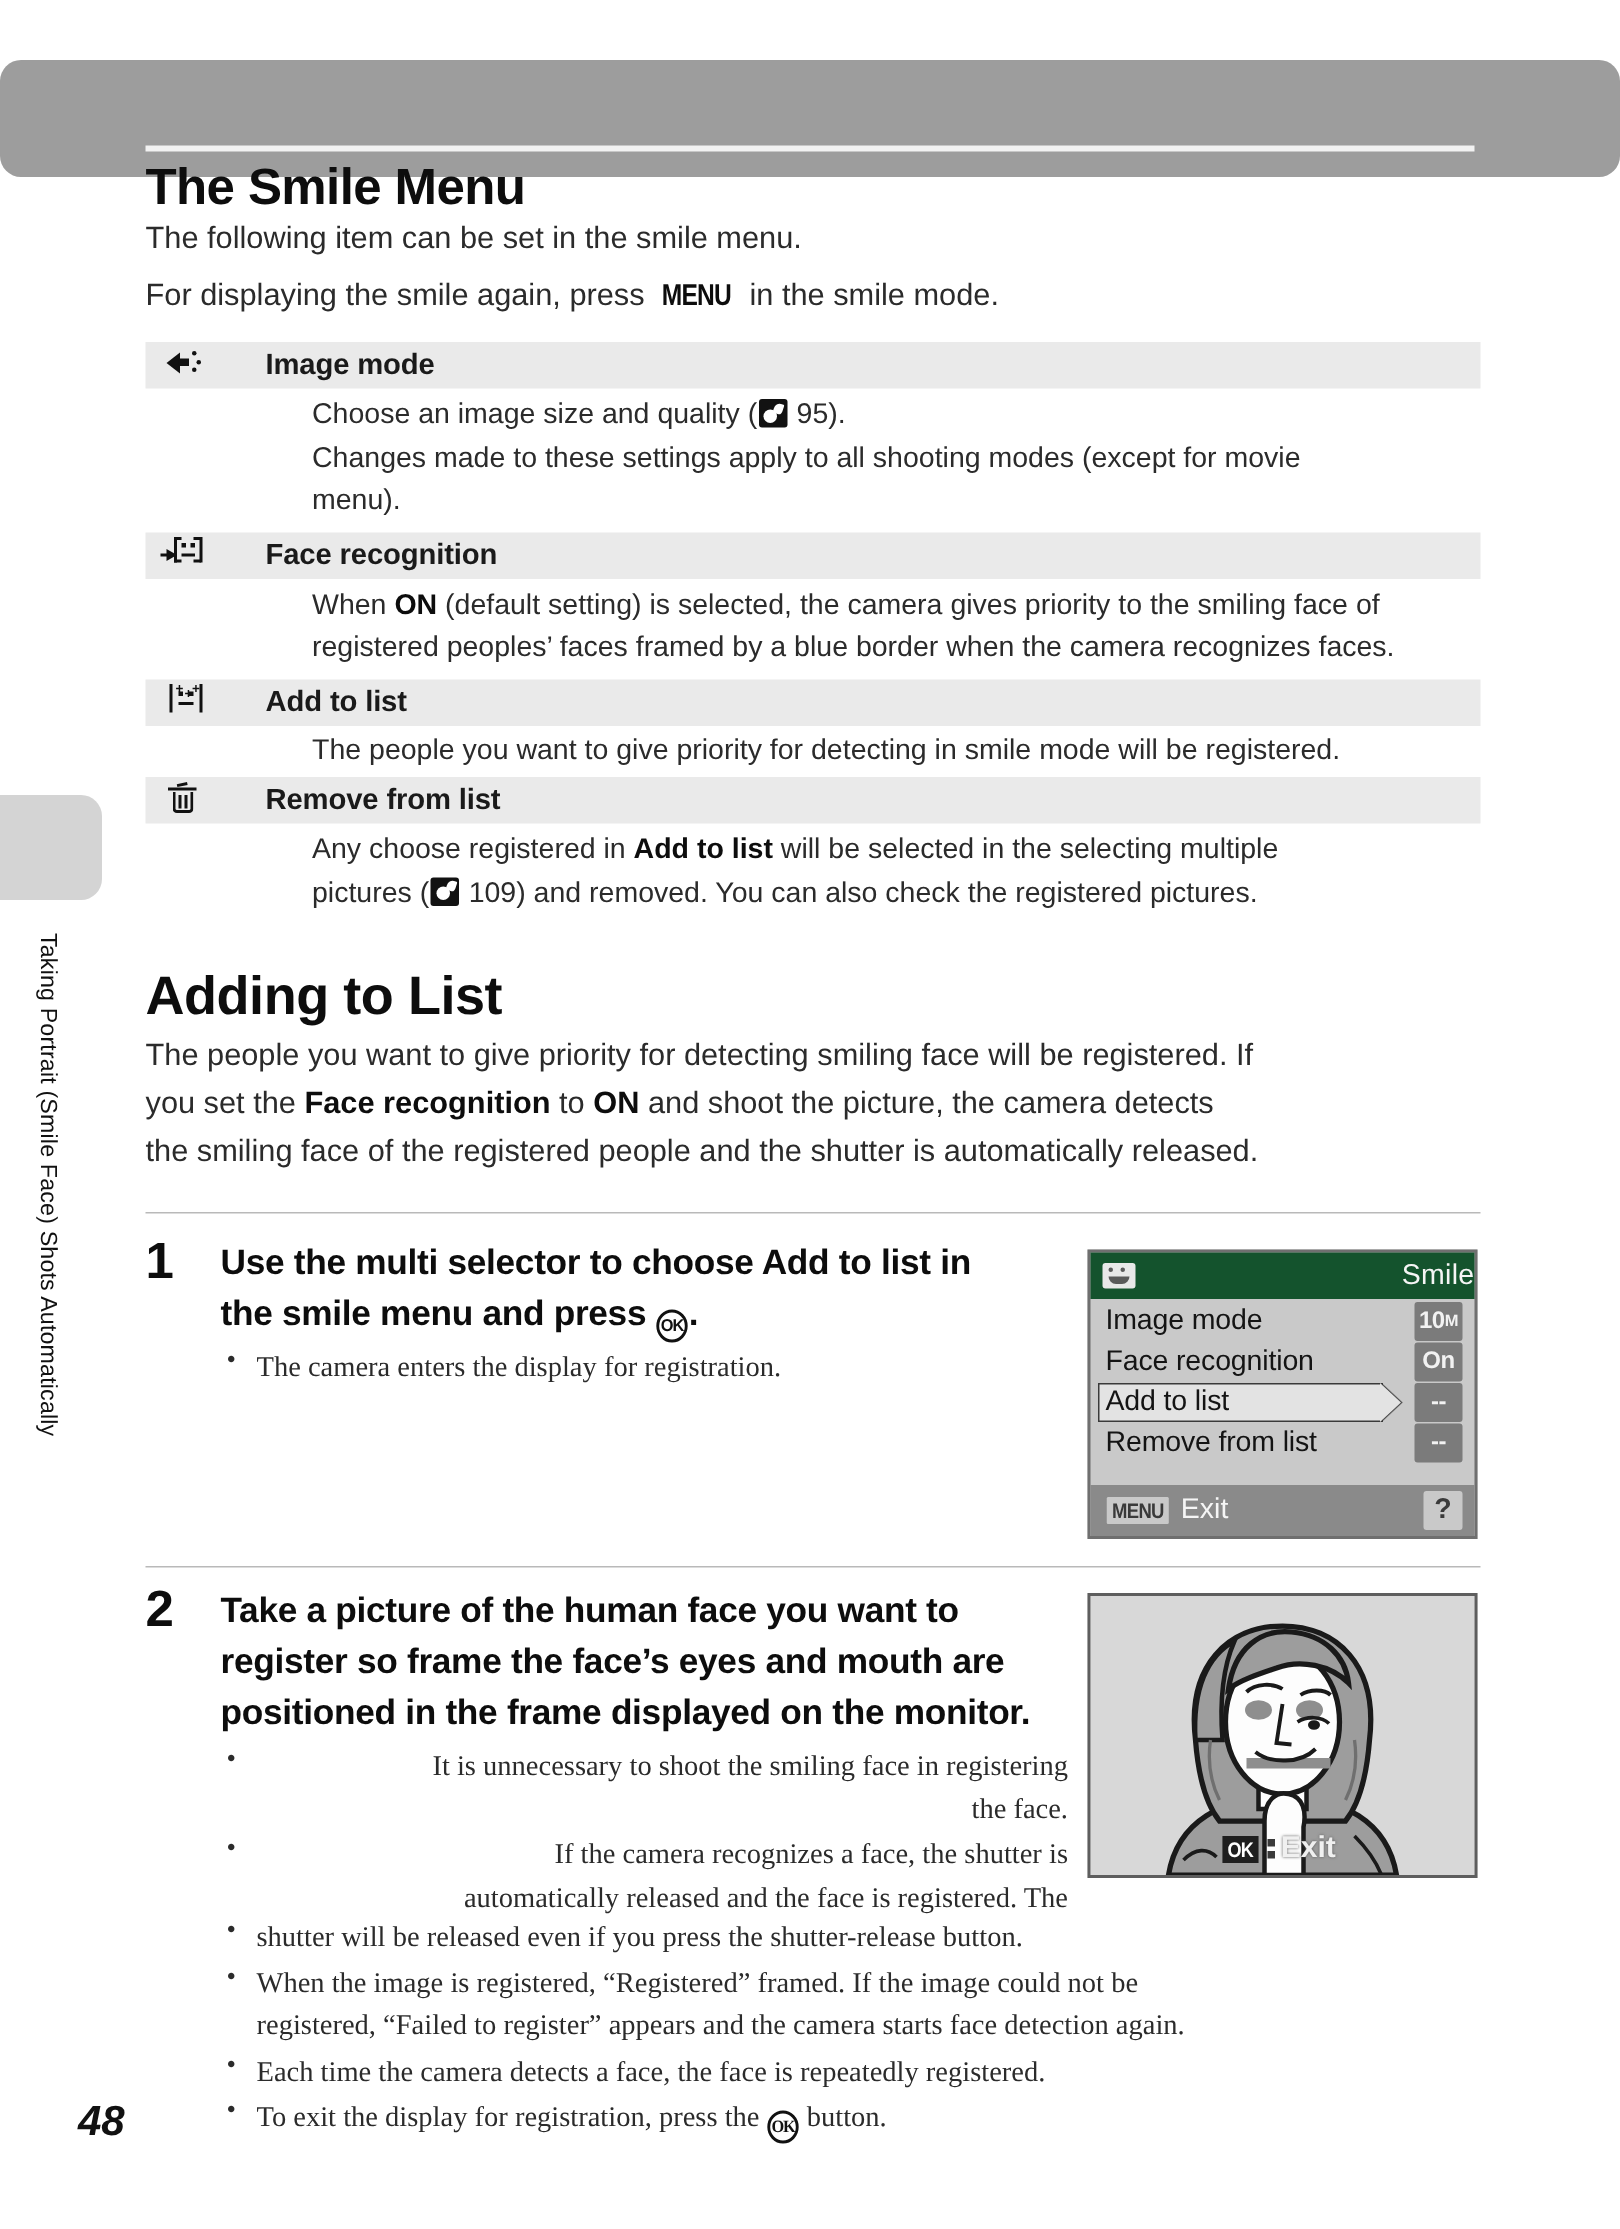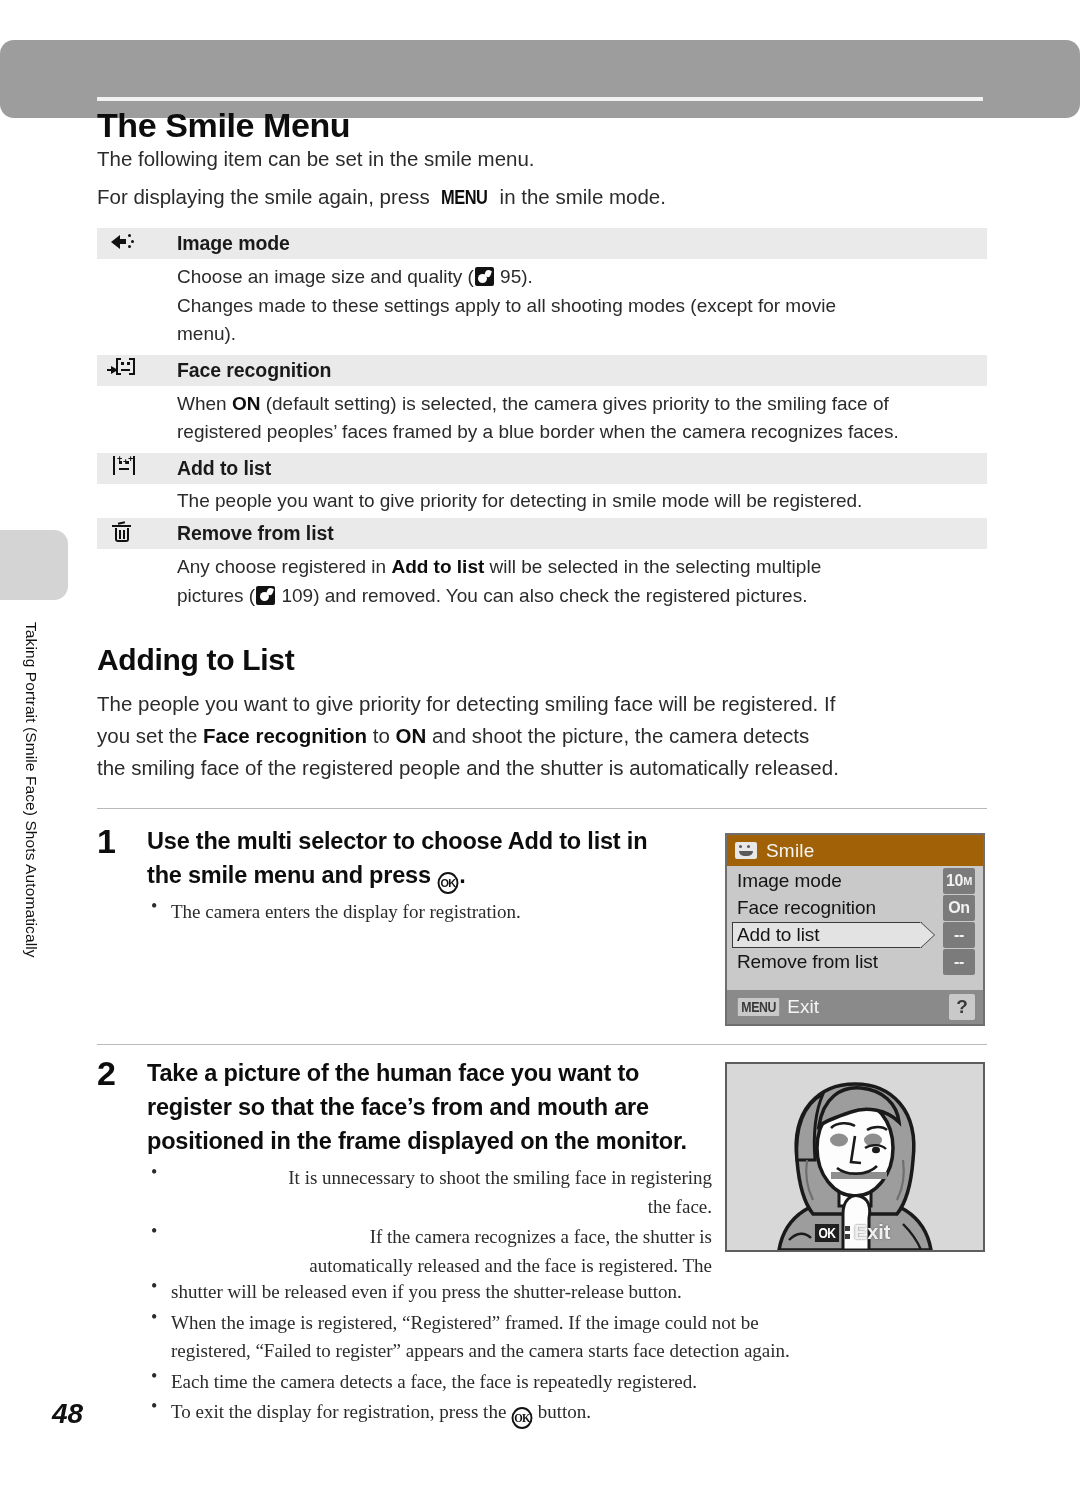--- a/index.html
+++ b/index.html
@@ -53,21 +53,21 @@
     background: #eaeaea; height: 31px; padding-left: 6px;
   }
   .mrow-head .mi-icon {
     width: 74px; flex: 0 0 74px; text-align: left; padding-left: 8px;
     font-size: 17px; line-height: 1;
   }
   .mrow-head .mi-label {
     font-size: 19.5px; font-weight: bold; color: #1a1a1a; letter-spacing: -0.1px;
   }
   .mrow-body { padding: 4px 0 6px 80px; }
-  .mrow-body p { font-size: 19px; line-height: 28.5px; color: #2b2b2b; }
+  .mrow-body p { font-size: 19px; line-height: 28.5px; color: #2b2b2b; margin-left: 31px; }
   .mrow-body.tight { padding-bottom: 3px; padding-top: 3px; }
   .mrow-body b { font-weight: bold; color: #0d0d0d; }
 
   
   .refmark {
     display: inline-block; width: 19px; height: 19px; background: #121212;
     vertical-align: -3px; position: relative; border-radius: 2px;
     margin: 0 1px;
   }
   .refmark::before {
@@ -183,21 +183,21 @@
   }
   .ic-trash .r1, .ic-trash .r2 {
     position: absolute; top: 9px; width: 1.8px; height: 9px; background: #111;
   }
   .ic-trash .r1 { left: 8px; }
   .ic-trash .r2 { left: 12px; }
 
   
   .sec-heading {
     position: absolute; left: 97px; top: 643px;
-    font-size: 30px; font-weight: bold; letter-spacing: -0.3px; color: #0d0d0d;
+    font-size: 36px; font-weight: bold; letter-spacing: -0.3px; color: #0d0d0d;
   }
   .sec-para { position: absolute; left: 97px; top: 688px; width: 894px; }
   .sec-para p { font-size: 20.5px; line-height: 32px; color: #2b2b2b; }
   .sec-para b { font-weight: bold; color: #0d0d0d; }
 
   .hrule-thin {
     position: absolute; left: 97px; width: 890px; height: 1px; background: #b9b9b9;
   }
 
   
@@ -220,21 +220,21 @@
   }
   .bullet p { font-size: 19px; line-height: 28.5px; color: #2b2b2b; }
 
   
   .lcd {
     position: absolute; left: 725px; top: 833px; width: 260px; height: 193px;
     background: #c9c9c9; border: 2px solid #6f6f6f;
   }
   .lcd-title {
     position: absolute; left: 0; top: 0; width: 100%; height: 31px;
-    background: #a16207; display: flex; align-items: center; padding-left: 8px;
+    background: #14532d; display: flex; align-items: center; padding-left: 8px; justify-content: space-between;
   }
   .lcd-title-icon {
     width: 22px; height: 17px; background: #e8e8e8; border-radius: 2px;
     position: relative; flex: 0 0 22px;
   }
   .lcd-title-icon::before {
     content: ""; position: absolute; left: 4px; top: 3px; width: 3px; height: 3px;
     background: #5a5a5a; border-radius: 50%;
     box-shadow: 8px 0 0 #5a5a5a;
   }
@@ -460,21 +460,21 @@
       <span class="lcd-help">?</span>
     </div>
   </div>
 
   <div class="hrule-thin" style="top:1044px"></div>
 
   <div class="step" style="left:97px; top:1054px; width:615px;">
     <div class="step-num">2</div>
     <div class="step-title">
       <span>Take a picture of the human face you want to</span><br>
-      <span>register so that the face’s from and mouth are</span><br>
+      <span>register so frame the face’s eyes and mouth are</span><br>
       <span>positioned in the frame displayed on the monitor.</span>
     </div>
     <div class="bullets" style="left:50px; top:110px; width:565px;text-align:right;">
       <div class="bullet">
         <p>It is unnecessary to shoot the smiling face in registering</p>
         <p>the face.</p>
       </div>
       <div class="bullet">
         <p>If the camera recognizes a face, the shutter is</p>
         <p>automatically released and the face is registered. The</p>

